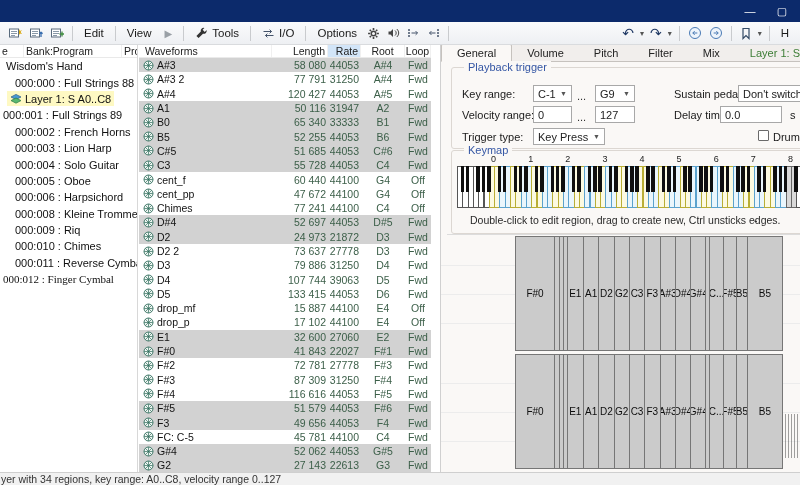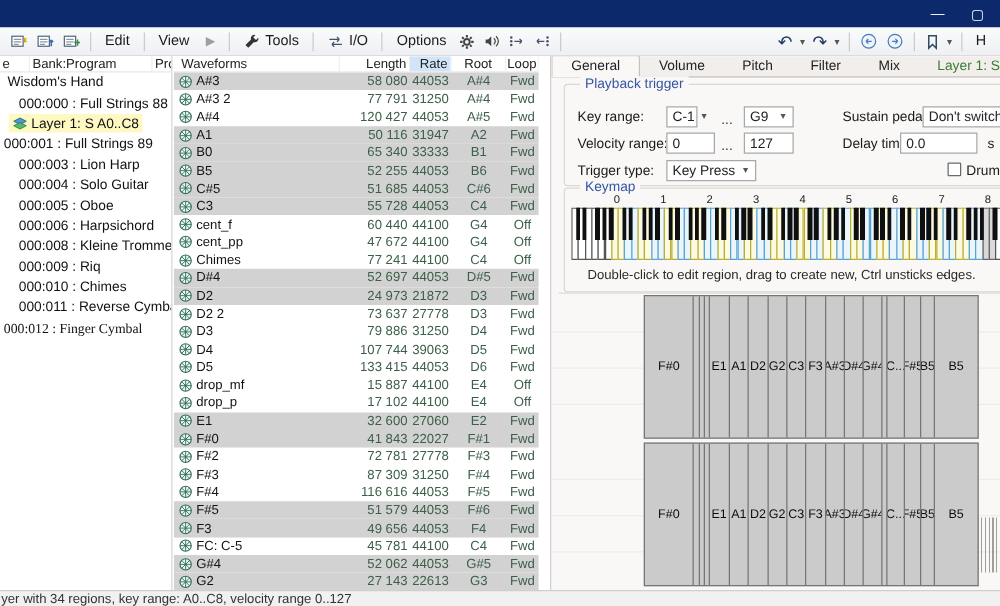--- a/index.html
+++ b/index.html
@@ -264,20 +264,26 @@
           </div>
           <div class="titem" data-icon="program" style="">
             <span class="tin">
 
               <span>000:001 : Full Strings 89</span>
             </span>
           </div>
           <div class="titem" data-icon="program" style="padding-left: 12px;">
             <span class="tin">
 
+              <span>000:002 : French Horns</span>
+            </span>
+          </div>
+          <div class="titem" data-icon="program" style="padding-left: 12px;">
+            <span class="tin">
+
               <span>000:003 : Lion Harp</span>
             </span>
           </div>
           <div class="titem" data-icon="program" style="padding-left: 12px;">
             <span class="tin">
 
               <span>000:004 : Solo Guitar</span>
             </span>
           </div>
           <div class="titem" data-icon="program" style="padding-left: 12px;">
@@ -782,21 +788,21 @@
             <span class="tab">Pitch</span>
             <span class="tab">Filter</span>
             <span class="tab">Mix</span>
           </span>
         <span class="layerlab">Layer 1: S</span>
       </div>
 
       <div class="group" style="top:22px;left:10px;width:360px;height:82px">
         <span class="legend">Playback trigger</span>
         <span class="flab" style="top:20px;left:10px">Key range:</span>
-        <span class="field" style="top:17px;left:81px;width:25px">
+        <span class="field" style="top:17px;left:81px;width:39px">
             <span>C-1</span>
             <span class="caret">▼</span>
           </span>
         <span class="dots" style="top:22px;left:125px">...</span>
         <span class="field" style="top:17px;left:143px;width:40px">
             <span>G9</span>
             <span class="caret">▼</span>
           </span>
         <span class="flab" style="top:20px;left:222px">Sustain pedal:</span>
         <span class="field" style="top:17px;left:286px;width:120px">

